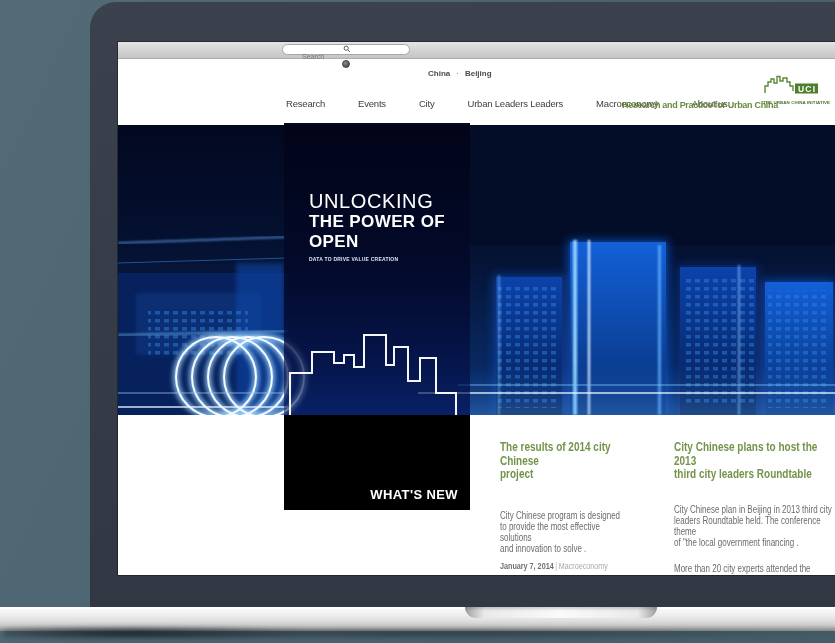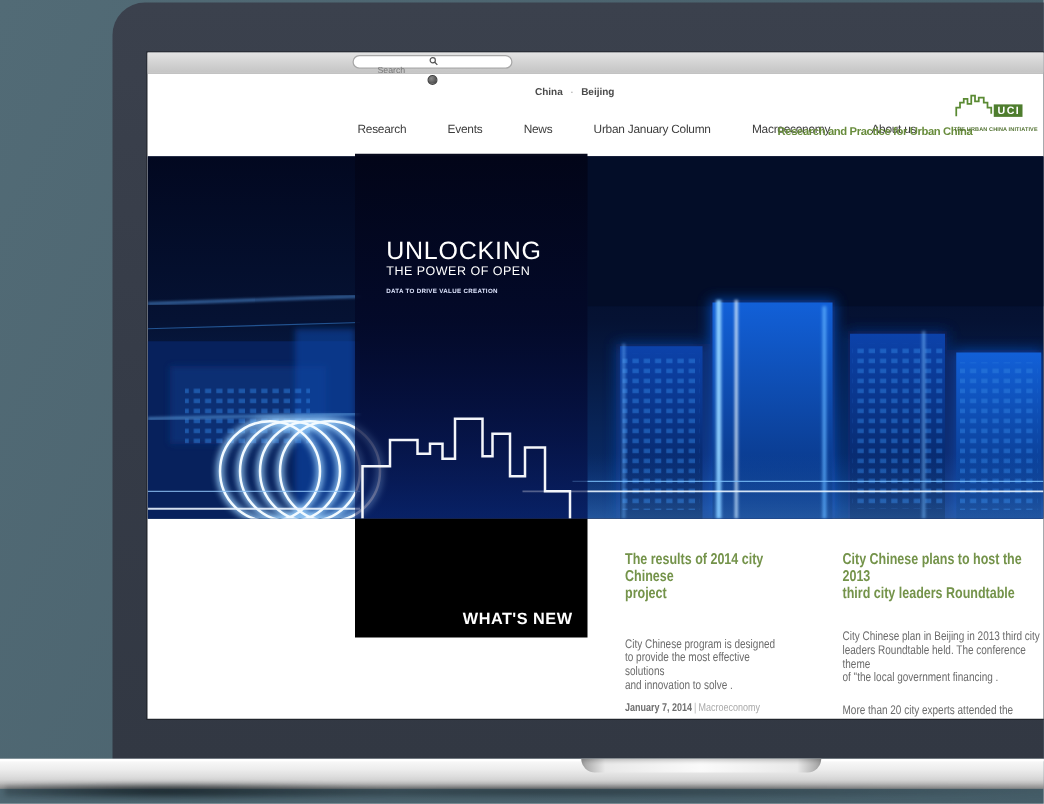--- a/index.html
+++ b/index.html
@@ -86,21 +86,21 @@
   }
   
   .hero{position:absolute;left:0;top:83px;width:717px;height:290px;background:#051236;overflow:hidden;}
   .panel{position:absolute;left:166px;top:81px;width:186px;height:387px;z-index:3;}
   .panel-photo{
     position:relative;height:292px;overflow:hidden;
     background:linear-gradient(180deg,rgba(2,5,24,.98) 0%,rgba(3,9,40,.94) 45%,rgba(5,15,66,.78) 78%,rgba(7,22,92,.55) 100%);
   }
   .hero-copy{position:absolute;left:25px;top:68px;color:#fff;}
   .hero-copy h1{margin:0;font-size:20px;font-weight:400;letter-spacing:.6px;line-height:1.05;}
-  .hero-copy h2{margin:0;font-size:10px;font-weight:400;letter-spacing:.4px;line-height:1.15;}
+  .hero-copy h2{margin:0;font-size:17px;font-weight:700;letter-spacing:.4px;line-height:1.15;}
   .hero-sub{
     margin-top:6px;font-size:8px;font-weight:700;letter-spacing:.4px;color:#dfe6ff;
     transform:scale(.62);transform-origin:0 0;white-space:nowrap;
   }
   .skyline{position:absolute;left:0;bottom:0;}
   .panel-black{position:relative;height:95px;background:#000;}
   .whats-new{
     position:absolute;right:12px;bottom:8px;color:#fff;
     font-size:13px;font-weight:600;letter-spacing:.4px;text-align:right;
   }
@@ -141,22 +141,22 @@
     <div class="lang-bar">
       <span class="lang-link">China</span>
       <span class="sep">·</span>
       <span class="lang-link">Beijing</span>
     </div>
   </div>
 
   <div class="nav">
     <span>Research</span>
     <span>Events</span>
-    <span>News</span>
-    <span>Urban January Column</span>
+    <span>City</span>
+    <span>Urban Leaders Leaders</span>
     <span>Macroeconomy</span>
     <span>About us</span>
   </div>
 
   <div class="tagline">Research and Practice for Urban China</div>
 
   <div class="logo">
     <svg width="72" height="22" viewBox="0 0 72 22">
       <path d="M2 19 L2 12 L5 12 L5 8 L8 8 L8 5 L11 5 L11 9 L14 9 L14 2.5 L17 2.5 L17 7 L20 7 L20 4 L24 4 L24 8 L27 8 L27 12 L30 12 L30 17" fill="none" stroke="#5a8a33" stroke-width="1.4"></path>
       <rect x="32" y="9.5" width="23" height="10" fill="#4e7d2e"></rect>

